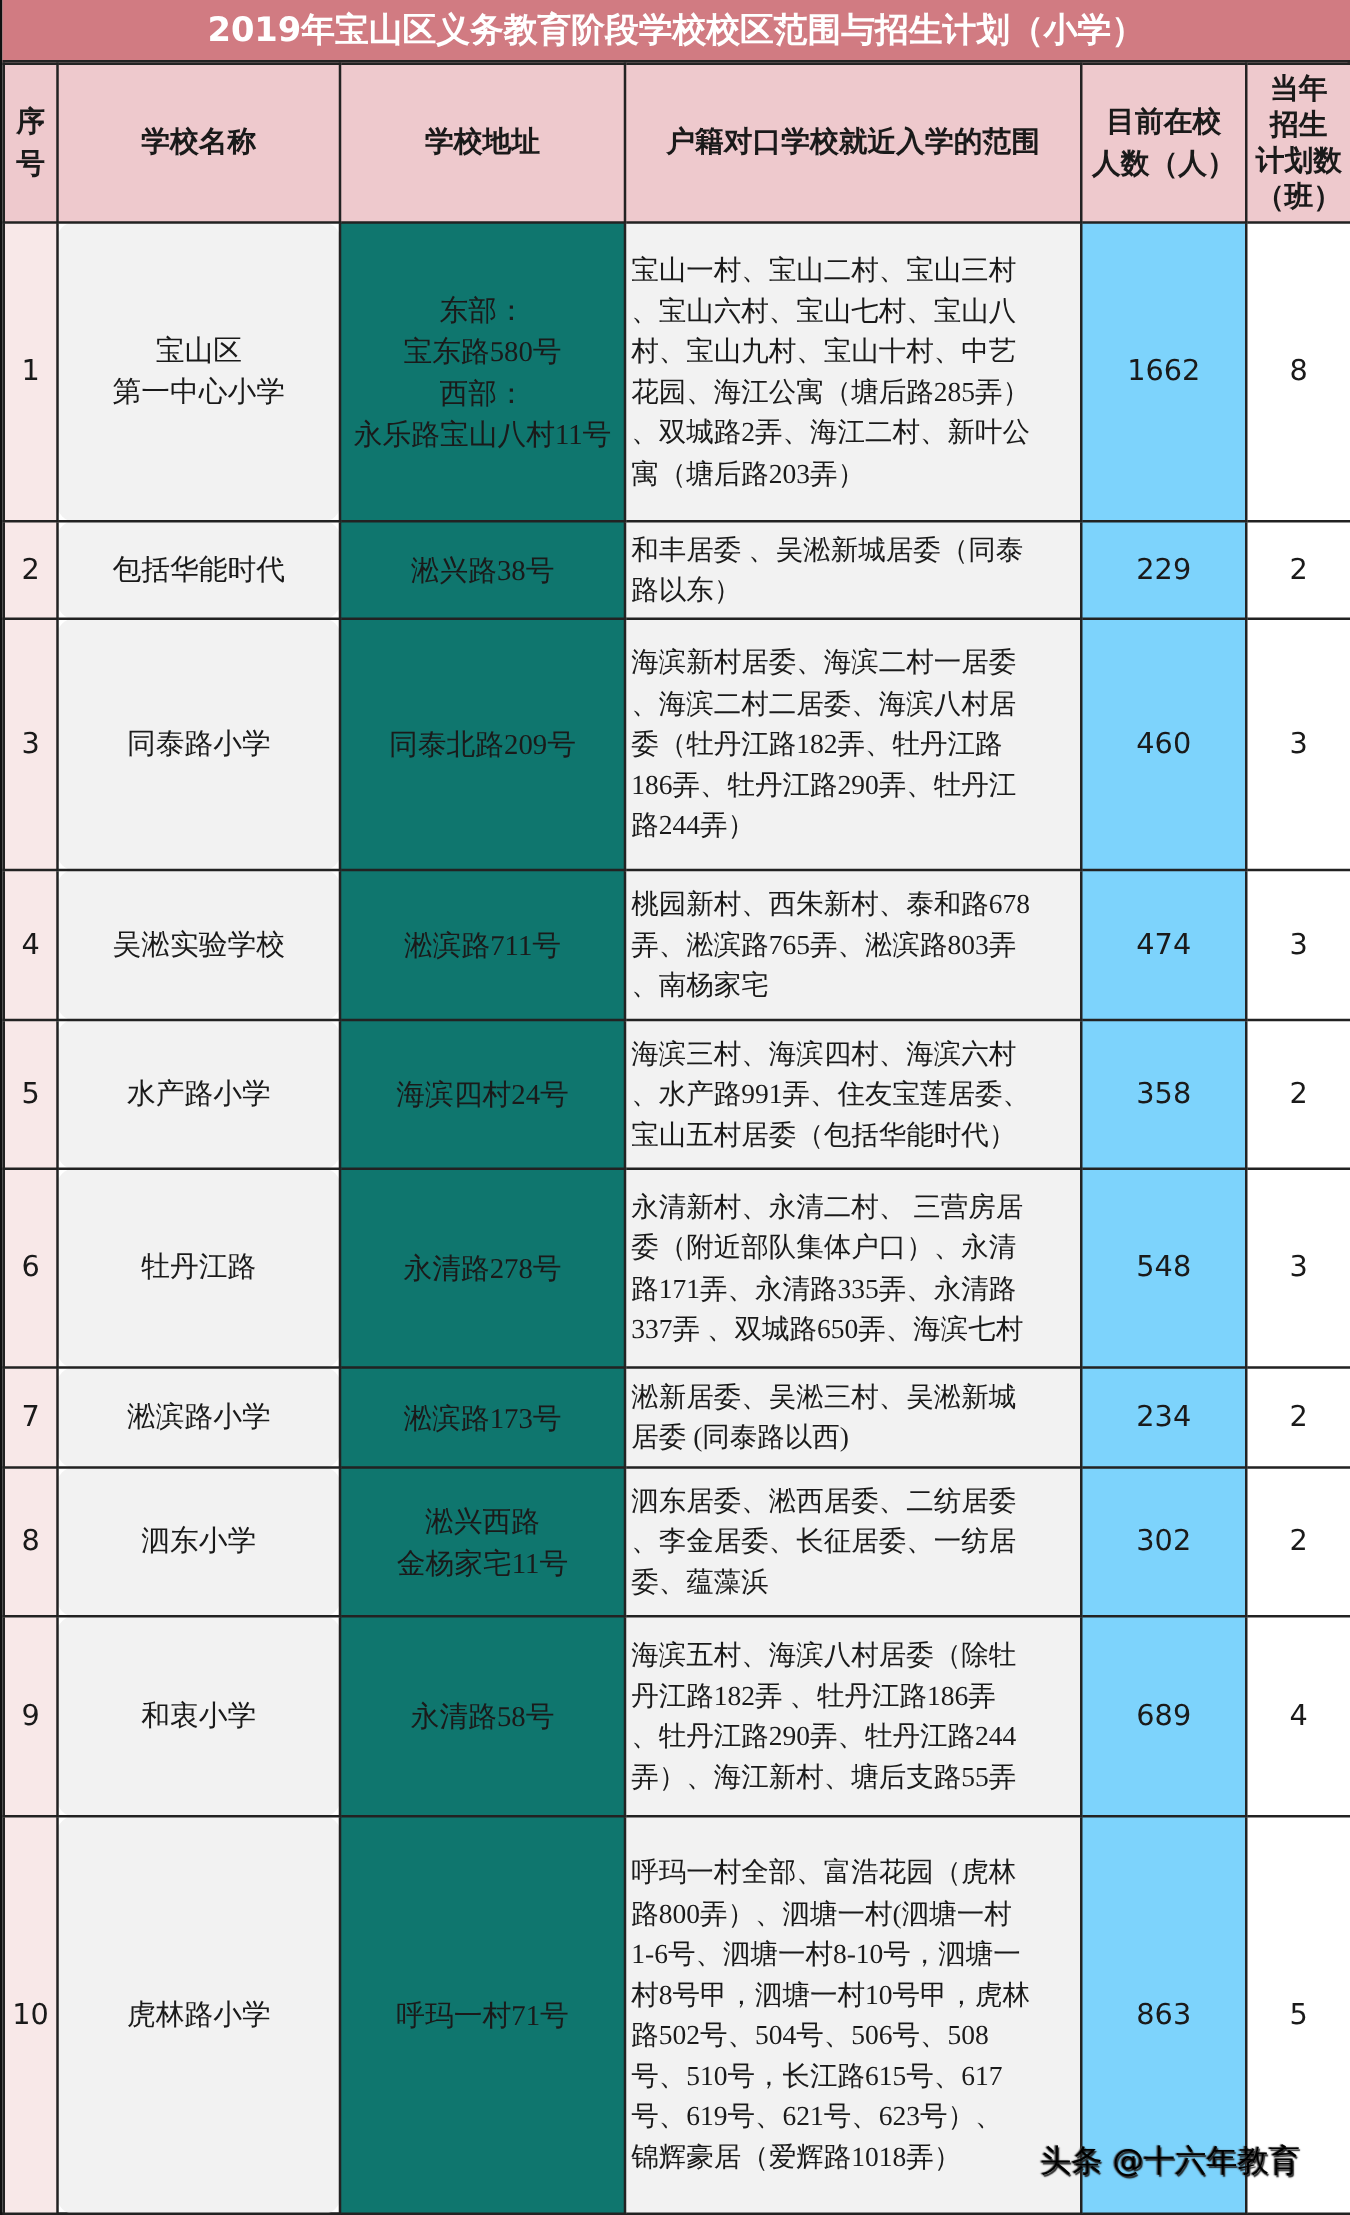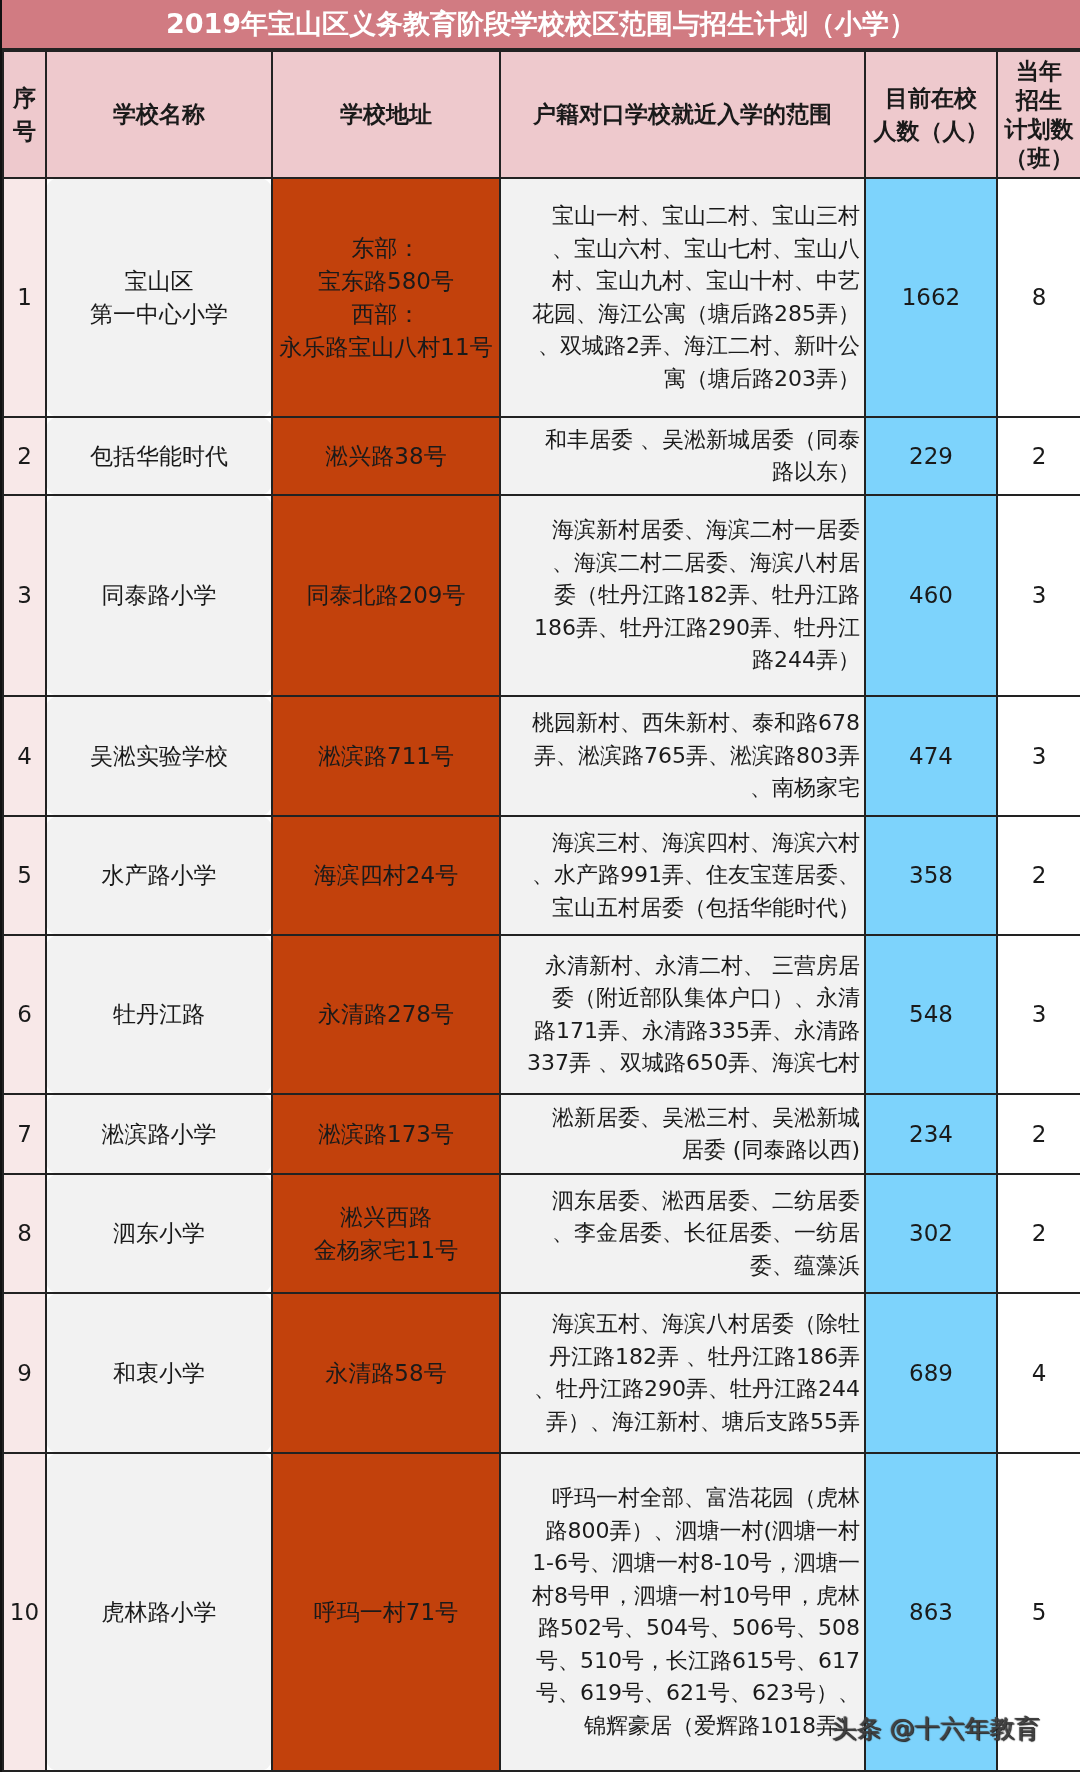--- a/index.html
+++ b/index.html
@@ -13,27 +13,27 @@
     border-bottom: 2px solid #222;
   }
   table {
     position: absolute; left: 0; top: 50px; width: 1078px; border-collapse: collapse; table-layout: fixed;
   }
   td, th { border: 2px solid #222; text-align: center; vertical-align: middle; font-size: 23px; line-height: 33px; font-weight: normal; }
   th { background: #EEC9CD; font-weight: bold; font-size: 23px; line-height: 33px; }
   th.hdr-idx { padding: 0 2px; }
   .c-idx { background: #F8E8E8; }
   .c-name { background: #F2F2F2; border-radius: 13px; }
-  .c-addr { background: #c2410c; }
-  .c-range { background: #F2F2F2; text-align: right; padding: 0 4px; font-size: 22px; line-height: 32.5px; white-space: nowrap; }
+  .c-addr { background: #0f766e; font-family: Liberation Serif, serif; }
+  .c-range { background: #F2F2F2; text-align: left; padding: 0 4px; font-size: 22px; line-height: 32.5px; white-space: nowrap; font-family: Liberation Serif, serif; }
   .c-count { background: #7dd3fc; }
   .c-plan { background: #FFFFFF; }
   .line { display: block; }
   .watermark {
-    position: absolute; left: 830px; top: 1712px; font-size: 25px; color: #404040;
+    position: absolute; left: 830px; top: 1712px; font-size: 25px; color: #000000;
     text-shadow: 1px 1px 1px #222, -1px 0 1px #444; white-space: nowrap; text-align: center;
   }
 </style>
 </head>
 <body>
 
 <div class="wrap">
   <div class="title-bar">2019年宝山区义务教育阶段学校校区范围与招生计划（小学）</div>
 
   <table>

